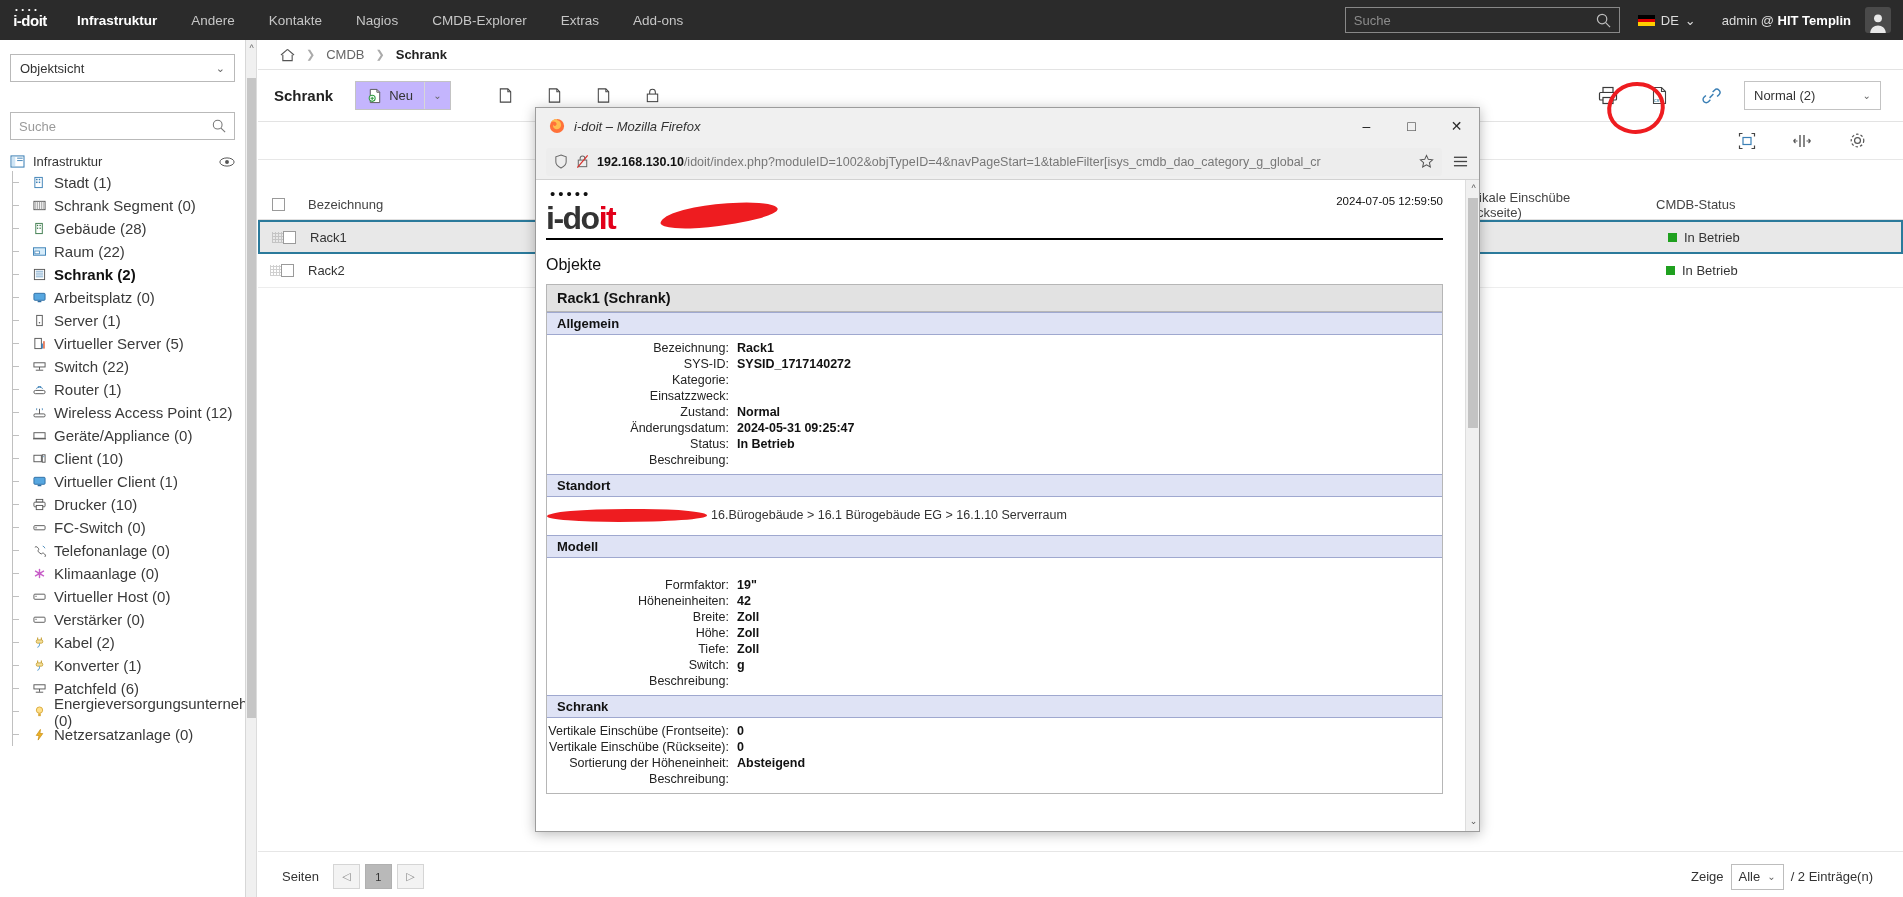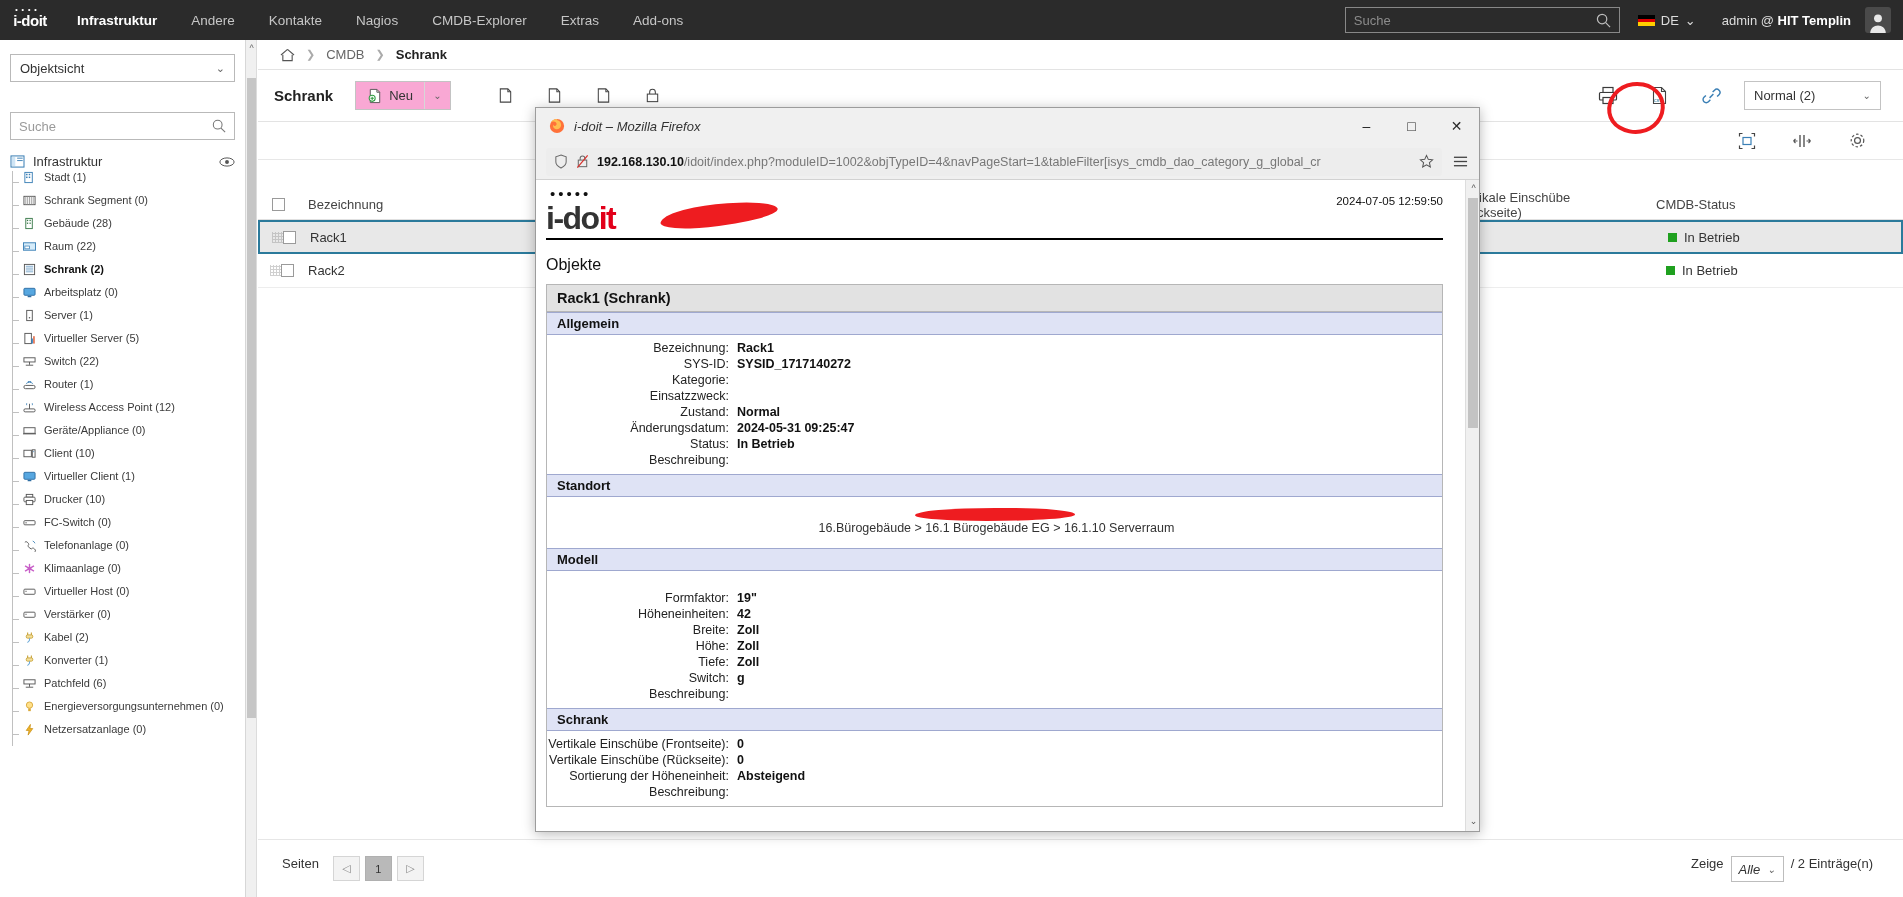--- a/index.html
+++ b/index.html
@@ -63,22 +63,22 @@
     font-family: "Liberation Sans", sans-serif;
   }
   .search-box input::placeholder { color:#9a9a9a; }
   .tree { margin-top: 12px; }
   .tree-root {
     display:flex; align-items:center; gap:7px; padding: 2px 10px 2px 10px;
     font-size: 13px; color:#333;
   }
   .tree-root .eye { margin-left:auto; color:#555; font-size:12px; }
   .tree-item {
-    display:flex; align-items:flex-start; gap:6px; height: 23px;
-    padding-left: 22px; font-size: 11px; color:#3a3a3a; position: relative; cursor:pointer;
+    display:flex; align-items:center; gap:6px; height: 23px;
+    padding-left: 32px; font-size: 15px; color:#3a3a3a; position: relative; cursor:pointer;
   }
   .tree-item.sel { font-weight: bold; color:#111; }
   .tree-item::before {
     content:""; position:absolute; left: 12px; top:0; bottom:0; width:1px; background:#c0c0c0;
   }
   .tree-item::after {
     content:""; position:absolute; left: 12px; top: 11px; width: 7px; height:1px; background:#c0c0c0;
   }
   .ico { width: 16px; height: 14px; display:inline-block; flex-shrink:0; position:relative; }
 
@@ -100,21 +100,21 @@
   }
   #breadcrumb .sep { color:#aaa; font-size:11px; }
   #breadcrumb .crumb-active { color:#222; font-weight:bold; }
 
   #toolbar {
     height: 52px; display:flex; align-items:center; padding: 0 22px 0 16px;
     border-bottom: 1px solid #e3e3e3;
   }
   .page-title { font-size: 15px; font-weight: bold; color:#222; margin-right: 22px;}
   .btn-new {
-    display:flex; align-items:center; height: 29px; border:1px solid #c3c3c3; background:#f9a8d4;
+    display:flex; align-items:center; height: 29px; border:1px solid #c3c3c3; background:#c4b5fd;
   }
   .btn-new .lbl { display:flex; align-items:center; gap:6px; padding: 0 11px; font-size:13px; color:#333;}
   .btn-new .split { border-left:1px solid #d7d7d7; width:26px; height:100%; display:flex;
      align-items:center; justify-content:center; color:#666; font-size:10px; }
   .tb-icons { display:flex; align-items:center; gap:32px; margin-left: 46px; }
   .tb-spacer { flex:1; }
   .dd-normal {
     width:137px; height:29px; border:1px solid #c3c3c3; display:flex; align-items:center;
     padding: 0 9px; font-size:13px; color:#333; margin-left: 22px;
   }
@@ -135,27 +135,27 @@
     height: 34px; display:flex; align-items:center; font-size:13px; color:#333;
     border-bottom:1px solid #ededed; position:relative;
   }
   .row.sel { background:#e8e8e8; border:2px solid #2b7a9b; }
   .grip { width: 11px; height: 11px; margin-left: 12px; opacity:.45;
      background-image: repeating-linear-gradient(0deg,#999 0 1px,transparent 1px 3px),
                        repeating-linear-gradient(90deg,#999 0 1px,transparent 1px 3px);}
   .cell { padding: 0 10px; }
   .status-dot { width:9px; height:9px; background:#1fa01f; display:inline-block; margin-right:7px; }
 
-  #pager { position:absolute; bottom:16px; left:0; width:100%; height: 42px;
-     display:flex; padding: 16px 30px 0 18px; border-top:1px solid #e6e6e6;}
+  #pager { position:absolute; bottom:4px; left:0; width:100%; height: 42px;
+     display:flex; align-items:center; padding: 8px 30px 0 18px; border-top:1px solid #e6e6e6;}
   .pg-btn { width:27px; height:25px; border:1px solid #d5d5d5; background:#f3f3f3;
      display:flex; align-items:center; justify-content:center; color:#888; font-size:11px; margin-left:5px;}
   .pg-btn.cur { background:#b9b9b9; color:#333; border-color:#b0b0b0; }
   .zeige-sel { border:1px solid #bdbdbd; height:26px; display:flex; align-items:center;
-     padding: 0 7px; gap:7px; font-size:13px; color:#333; margin: 0 7px; font-style: italic;}
+     padding: 0 7px; gap:7px; font-size:13px; color:#333; margin: 0 7px;}
 
   
   #ffwin {
     position:absolute; left: 535px; top: 107px; width: 945px; height: 725px;
     background:#f0f0f0; border:1px solid #9c9c9c; box-shadow: 0 2px 12px rgba(0,0,0,.28);
     z-index: 50;
   }
   #ff-title { height: 36px; display:flex; align-items:center; padding-left: 13px; background:#f0f0f0;}
   #ff-title .t { font-size:13px; color:#333; margin-left:9px;font-style:italic; }
   .ff-win-btns { margin-left:auto; display:flex; height:36px; }
@@ -186,21 +186,21 @@
 
   .rep-box { border:1px solid #b6b6b6; }
   .rep-title { background:#e2e2e2; font-size:14.5px; font-weight:bold; color:#111;
      padding: 5px 10px; border-bottom:1px solid #b6b6b6;}
   .rep-sec { background:#dfe3f5; font-size:13px; font-weight:bold; color:#111;
      padding: 3px 10px; border-top:1px solid #9fa8cf; border-bottom:1px solid #9fa8cf;}
   .rep-body { padding: 5px 0 6px 0; background:#fff; }
   .frow { display:flex; font-size:12.5px; line-height:16px; }
   .fk { width: 190px; text-align:right; color:#222; padding-right: 8px; }
   .fv { font-weight:bold; color:#111; }
-  .loc-row { display:flex; align-items:center; font-size:12.5px; padding: 6px 0 7px 0; flex-direction: column;}
+  .loc-row { display:flex; align-items:center; font-size:12.5px; padding: 6px 0 7px 0;}
 
   #ff-scroll { position:absolute; top:0; right:0; width: 14px; height: 652px; background:#f0f0f0; border-left:1px solid #ddd;}
   #ff-thumb { position:absolute; top: 18px; left:2px; width:10px; height: 230px; background:#c3c3c3; }
   .ff-arrow { position:absolute; left:3px; width:9px; height:13px; text-align:center; font-size:9px; color:#555; }
 
   
   #red-circle {
     position:absolute; left: 1607px; top: 82px; width: 58px; height: 52px;
     border: 4px solid #ee1c20; border-radius: 50% 50% 48% 52% / 52% 48% 52% 48%;
     z-index: 60; transform: rotate(-8deg);

